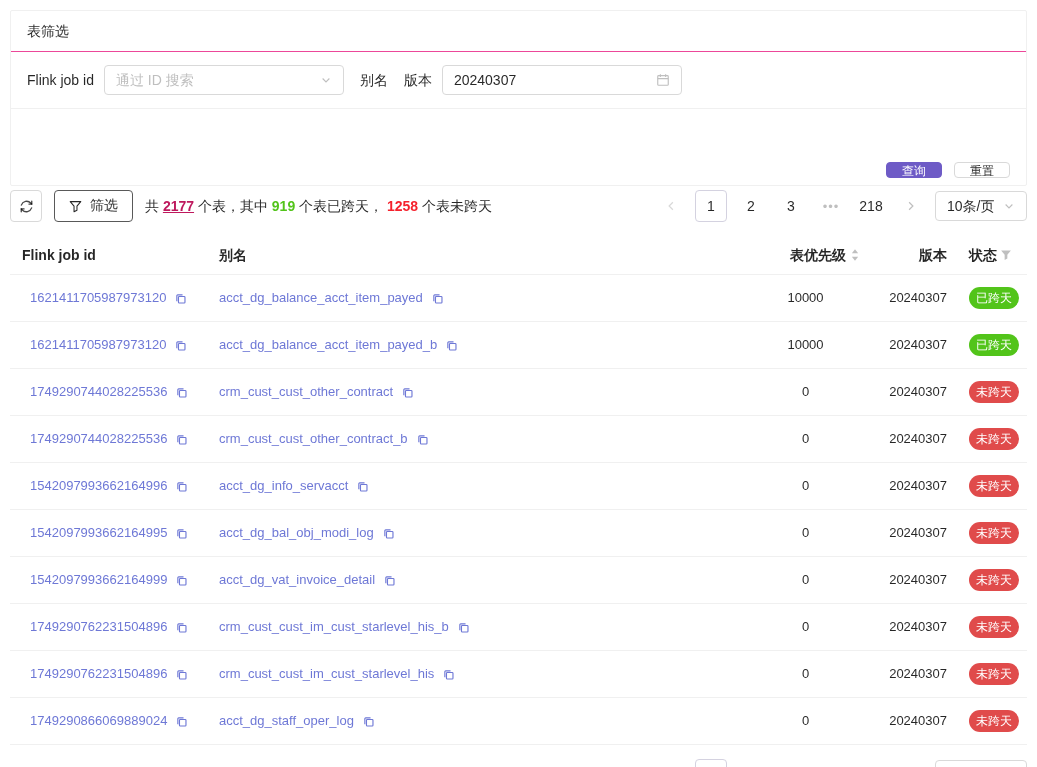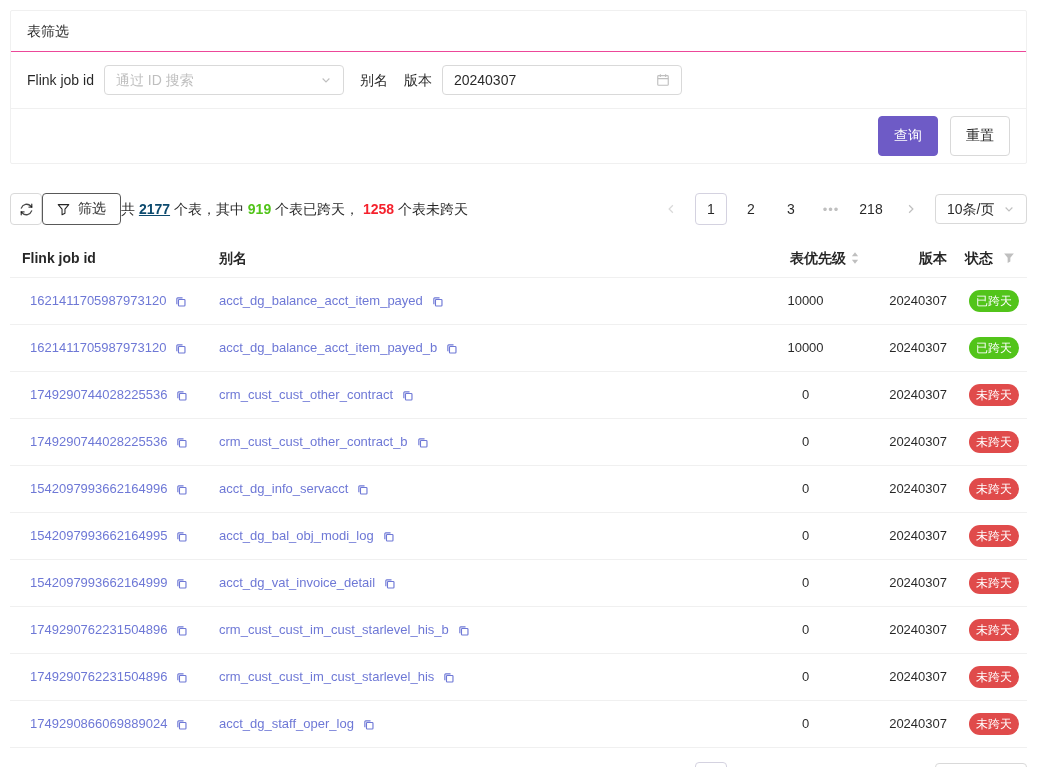--- a/index.html
+++ b/index.html
@@ -22,27 +22,27 @@
   .field-label { white-space: nowrap; line-height: 32px; }
   .control {
     width: 240px; height: 30px; border: 1px solid #d9d9d9; border-radius: 4px;
     background: #fff; display: flex; align-items: center; padding: 0 11px; gap: 6px; cursor: pointer;
   }
   .control .value { flex: 1; line-height: 30px; white-space: nowrap; overflow: hidden; }
   .placeholder { color: #bfbfbf; }
   .suffix-icon { color: #bfbfbf; flex: none; display: inline-flex; }
   .filter-actions { display: flex; justify-content: flex-end; align-items: center; gap: 12px; padding: 7px 16px; }
   .btn {
-    height: 40px; padding: 0 15px; border: 1px solid #d9d9d9; border-radius: 4px;
-    background: #fff; font-size: 14px; font-family: inherit; color: rgba(0,0,0,.85); cursor: pointer;
+    height: 16px; padding: 0 15px; border: 1px solid #d9d9d9; border-radius: 4px;
+    background: #fff; font-size: 12px; font-family: inherit; color: rgba(0,0,0,.85); cursor: pointer; margin-top: 46px;
   }
   .btn-primary { background: var(--primary, #6e5bc6); border-color: var(--primary, #6e5bc6); color: #fff; }
 
   
-  .toolbar { display: flex; align-items: center; margin-top: 29px; }
+  .toolbar { display: flex; align-items: center; margin-top: 4px; gap: 12px; }
   .icon-btn {
     width: 32px; height: 32px; border: 1px solid #d9d9d9; border-radius: 4px; background: #fff;
     display: flex; align-items: center; justify-content: center; color: rgba(0,0,0,.72); cursor: pointer; flex: none;
   }
   .filter-toggle {
     height: 32px; padding: 0 14px; border: 1px solid #595959; border-radius: 4px; background: #fff;
     display: flex; align-items: center; gap: 8px; font-size: 14px; font-family: inherit;
     color: rgba(0,0,0,.85); cursor: pointer; flex: none;
   }
   .summary { line-height: 32px; white-space: nowrap; }
@@ -63,21 +63,21 @@
 
   
   table.data-table { width: 100%; border-collapse: collapse; margin-top: 14px; table-layout: fixed; }
   .data-table th {
     font-weight: 600; text-align: left; padding: 8px 12px; border-bottom: 1px solid #f0f0f0;
     font-size: 14px; line-height: 22px; white-space: nowrap;
   }
   .data-table td { padding: 12px; border-bottom: 1px solid #f0f0f0; font-size: 13px; line-height: 20px; white-space: nowrap; overflow: hidden; }
   td.cell-id { padding-left: 20px; }
   .th-flex-end { display: flex; align-items: center; justify-content: flex-end; gap: 4px; }
-  .th-flex-start { display: flex; align-items: center; gap: 10px; justify-content: flex-end; }
+  .th-flex-start { display: flex; align-items: center; gap: 3px; }
   th.col-priority { text-align: right; }
   td.cell-priority { text-align: center; padding-right: 20px; color: rgba(0,0,0,.85); }
   th.col-version { text-align: right; padding-right: 10px; }
   td.cell-version { text-align: right; padding-right: 10px; color: rgba(0,0,0,.85); }
   .link { color: var(--link, #6e78d6); text-decoration: none; cursor: pointer; }
   .cell-flex { display: inline-flex; align-items: center; gap: 8px; max-width: 100%; }
   .copy-btn { color: var(--link, #6e78d6); display: inline-flex; cursor: pointer; flex: none; }
   .badge {
     display: inline-block; min-width: 48px; text-align: center; padding: 3px 7px;
     border-radius: 11px; color: #fff; font-size: 12px; line-height: 16px;
@@ -146,21 +146,21 @@
 
     <button class="filter-toggle">
       <span>
         <svg width="13" height="13" viewBox="0 0 16 16" fill="none" stroke="currentColor" stroke-width="1.3" stroke-linejoin="round">
             <path d="M1.5 2h13L9.8 7.6v5l-3.6 1.9V7.6L1.5 2z"></path>
           </svg>
       </span>
       <span>筛选</span>
     </button>
 
-    <div class="summary"><span>共 </span><span style="color: #0c4a6e; font-weight: 700; text-decoration: underline;">2177</span><span> 个表，其中 </span><span style="color: rgb(82, 196, 26); font-weight: 700;">919</span><span> 个表已跨天， </span><span style="color: rgb(245, 34, 45); font-weight: 700;">1258</span><span> 个表未跨天</span></div>
+    <div class="summary"><span>共 </span><span style="color: #be185d; font-weight: 700; text-decoration: underline;">2177</span><span> 个表，其中 </span><span style="color: rgb(82, 196, 26); font-weight: 700;">919</span><span> 个表已跨天， </span><span style="color: rgb(245, 34, 45); font-weight: 700;">1258</span><span> 个表未跨天</span></div>
 
     <div class="pager-group">
       <ul class="pagination">
           <li class="page-item nav disabled">
             <span>
               <svg width="12" height="12" viewBox="0 0 16 16" fill="none" stroke="currentColor" stroke-width="1.6">
                 <path d="M10.5 3L5.5 8l5 5"></path>
               </svg>
             </span>
           </li>

